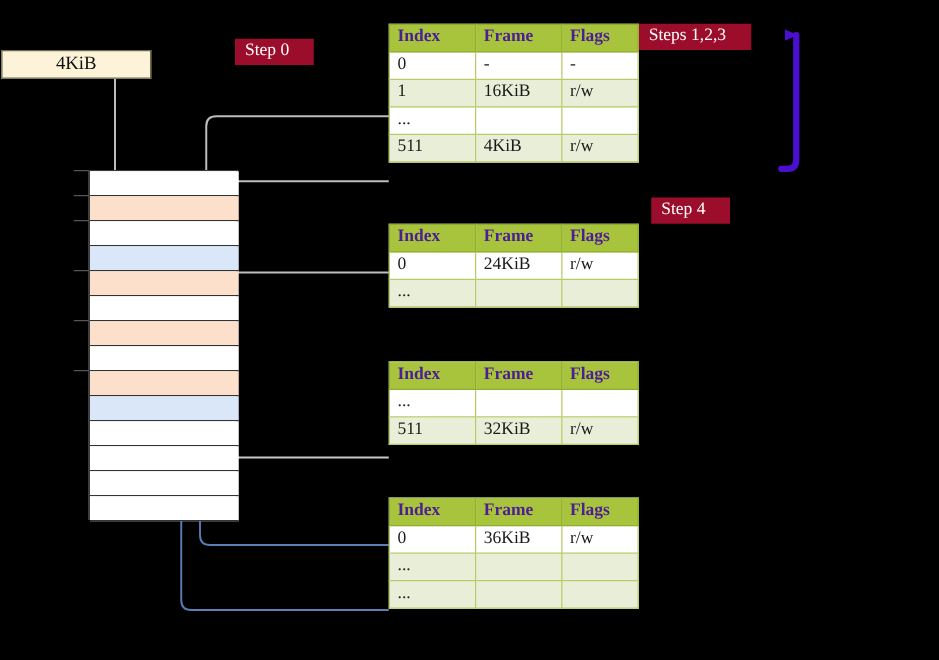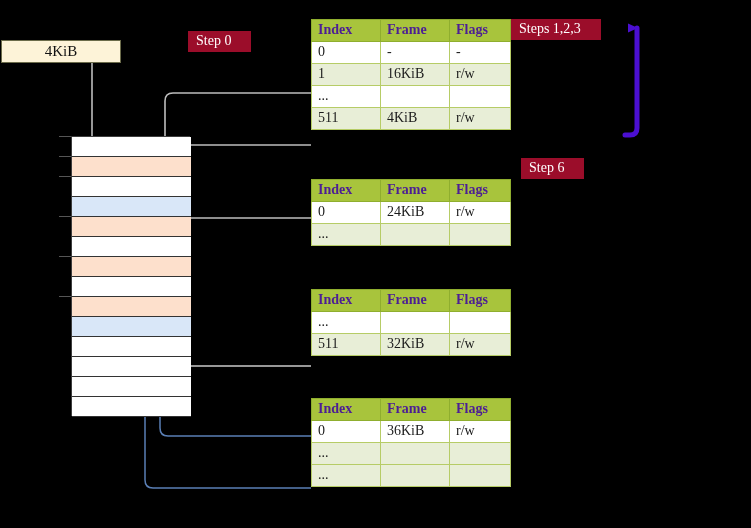--- a/index.html
+++ b/index.html
@@ -191,21 +191,21 @@
       <div class="memrow mem-white" style="top: 260px;"></div>
     </div>
 
   <div class="badge badge-dark-red" style="left:188px; top:31px;">
     <span>Step 0</span>
   </div>
   <div class="badge badge-dark-red" style="left:511px; top:19px;">
     <span>Steps 1,2,3</span>
   </div>
   <div class="badge badge-dark-red" style="left:521px; top:158px;">
-    <span>Step 6</span>
+    <span>Step 4</span>
   </div>
 
   <div id="tables-host">
       <table class="ptable" style="left: 311px; top: 19px;">
         <thead>
           <tr>
             <th class="c-index">Index</th>
             <th class="c-frame">Frame</th>
             <th class="c-flags">Flags</th>
           </tr>

